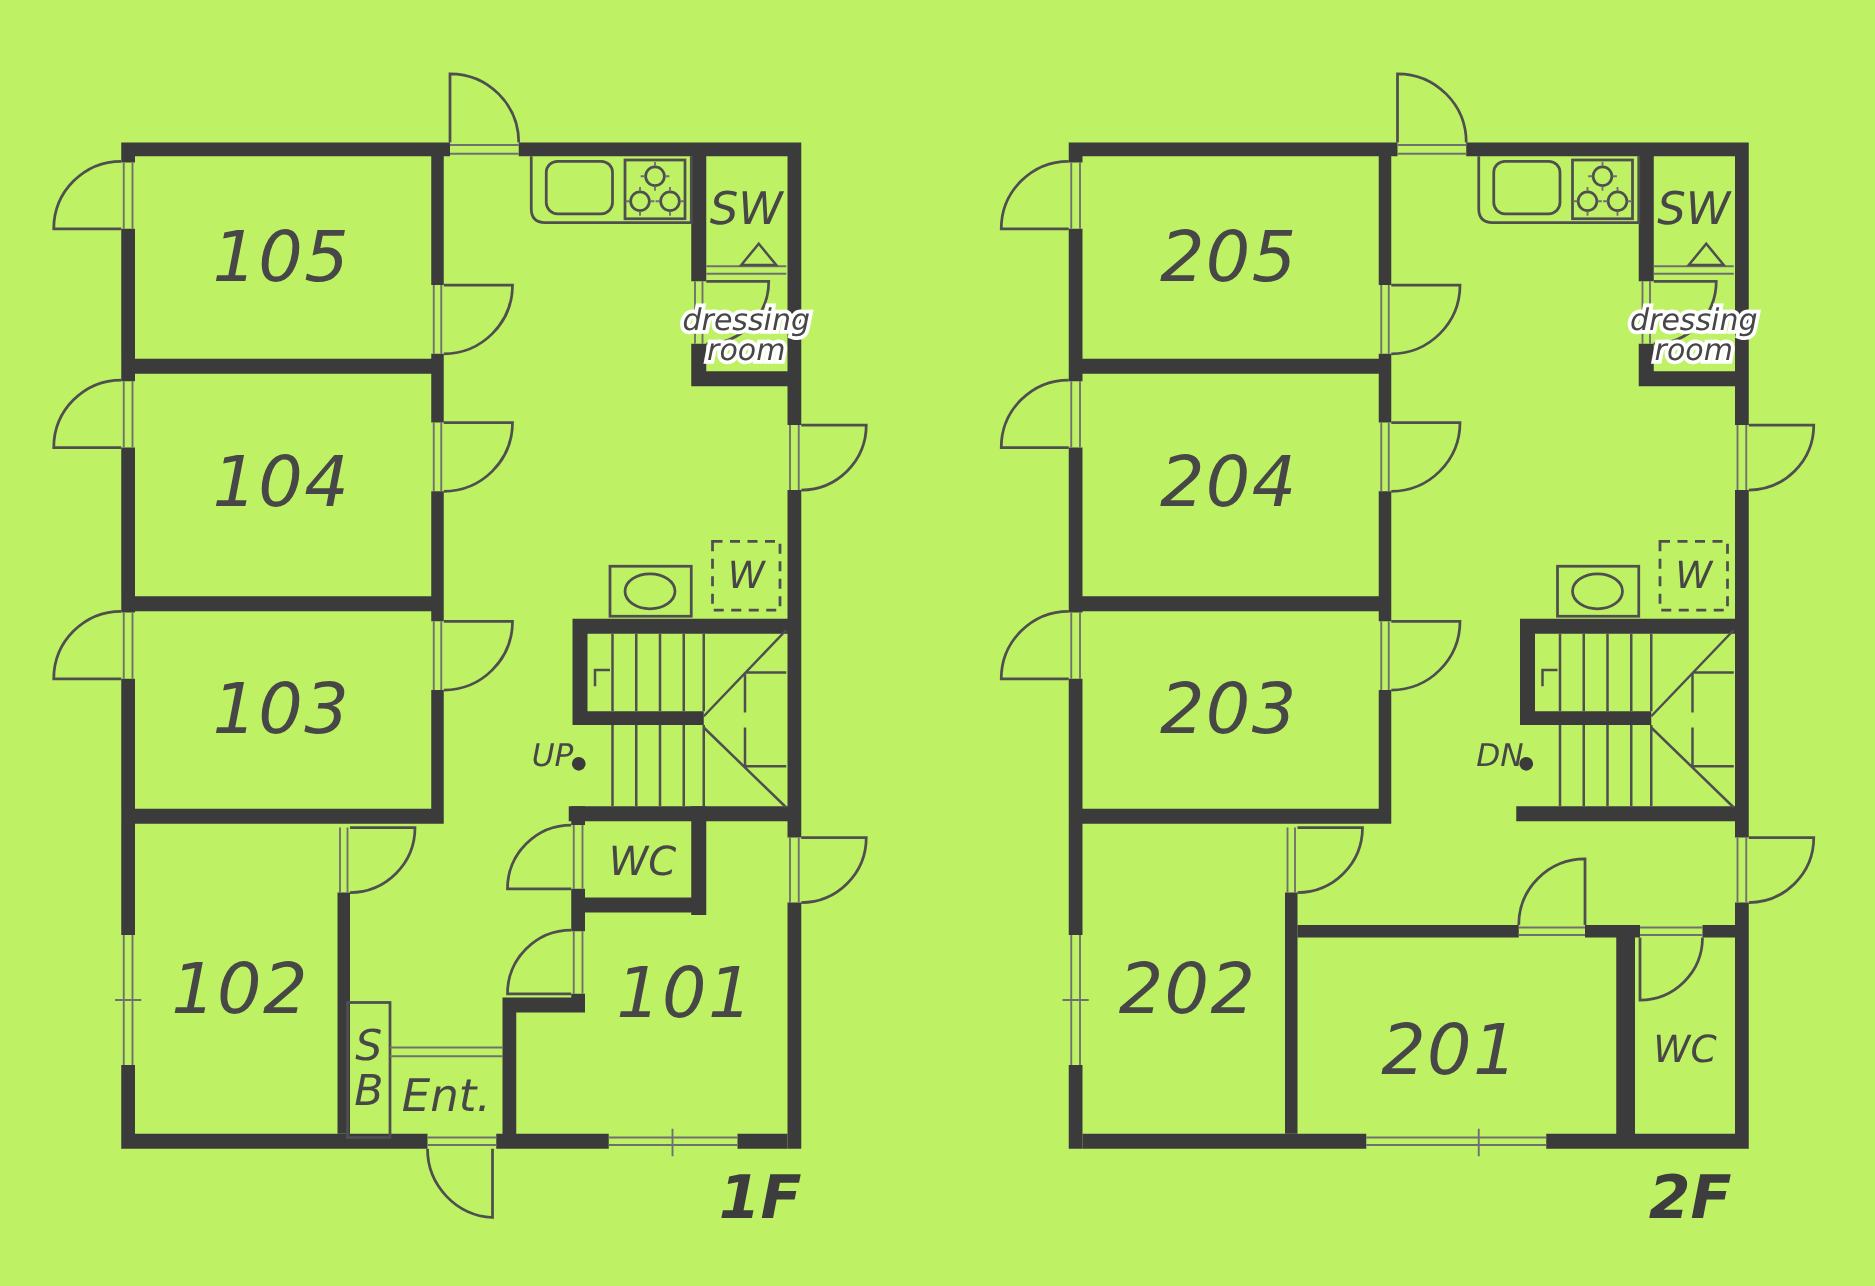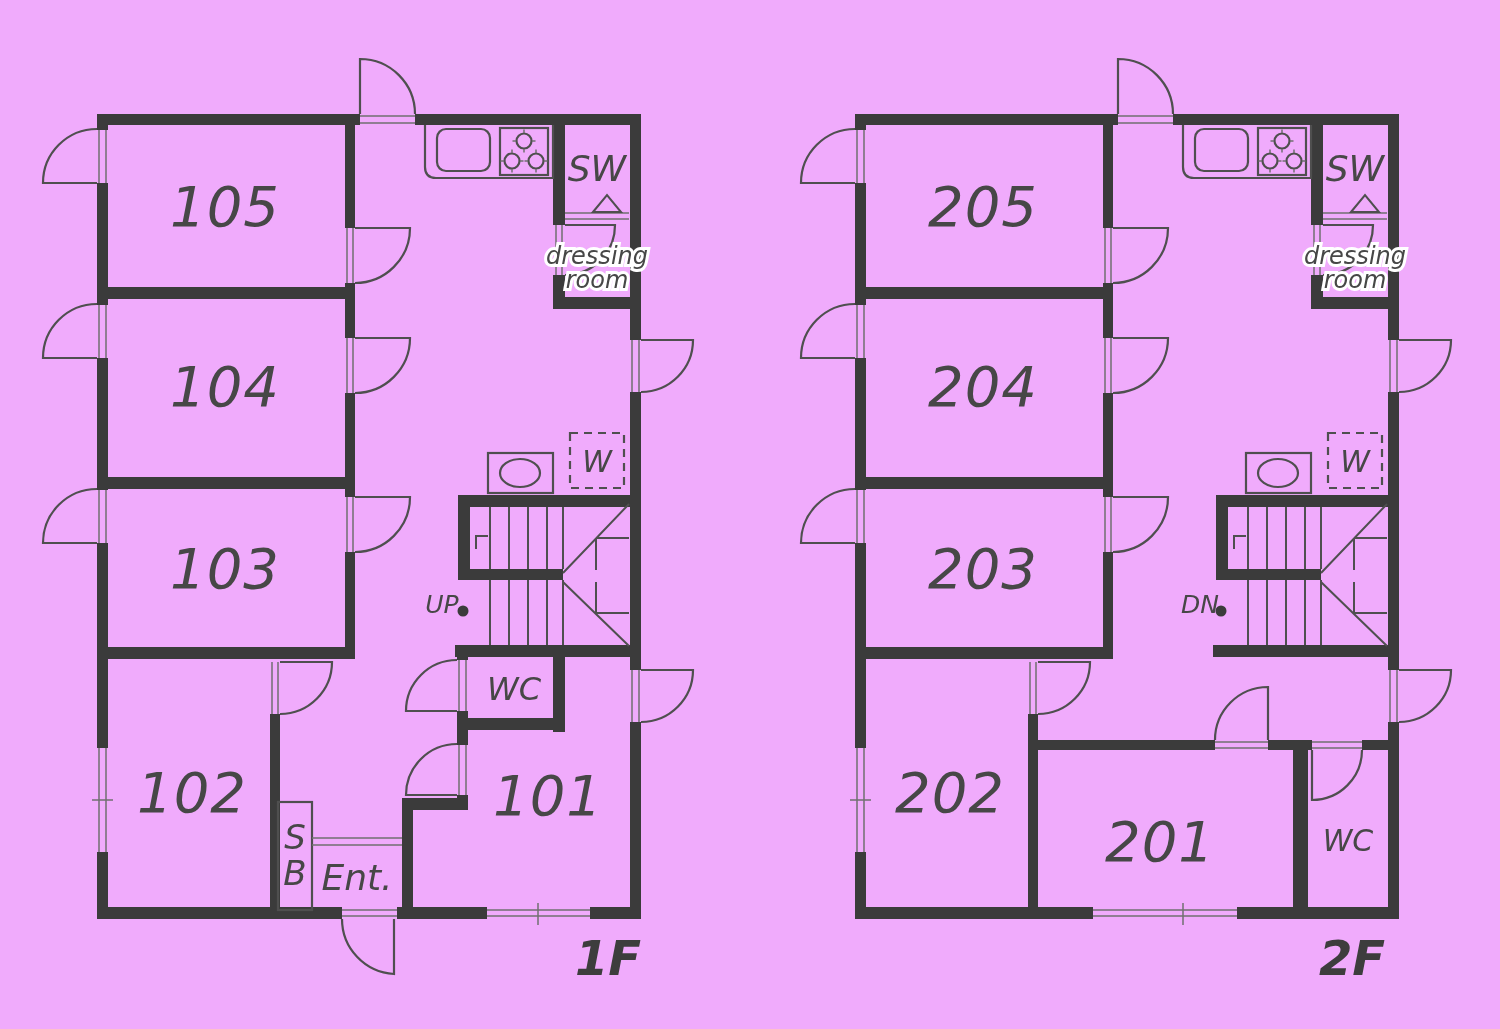--- a/index.html
+++ b/index.html
@@ -1,16 +1,16 @@
 <!DOCTYPE html>
 <html><head>
 <meta charset="utf-8">
 <style>
   html,body{margin:0;padding:0;background:#ffffff;}
-  .stage{position:relative;width:1500px;height:1029px;background:#f0abfc;overflow:hidden;}
+  .stage{position:relative;width:1500px;height:1029px;background:#bef264;overflow:hidden;}
   svg{display:block;}
   .w{fill:#3b3b3b;stroke:none;}
   .d{stroke:#4f4f4f;stroke-width:2.2;fill:none;stroke-linecap:butt;}
   .st{stroke:#4f4f4f;stroke-width:2;fill:none;}
   .s{stroke:#707070;stroke-width:1.5;fill:none;}
   .fx{stroke:#4f4f4f;stroke-width:2.2;fill:none;}
   .dash{stroke-dasharray:8 6;}
   text{font-family:"DejaVu Sans","Liberation Sans",sans-serif;font-style:italic;fill:#474747;}
   .room{font-size:56px;letter-spacing:1px;}
   .sw{font-size:36px;}

